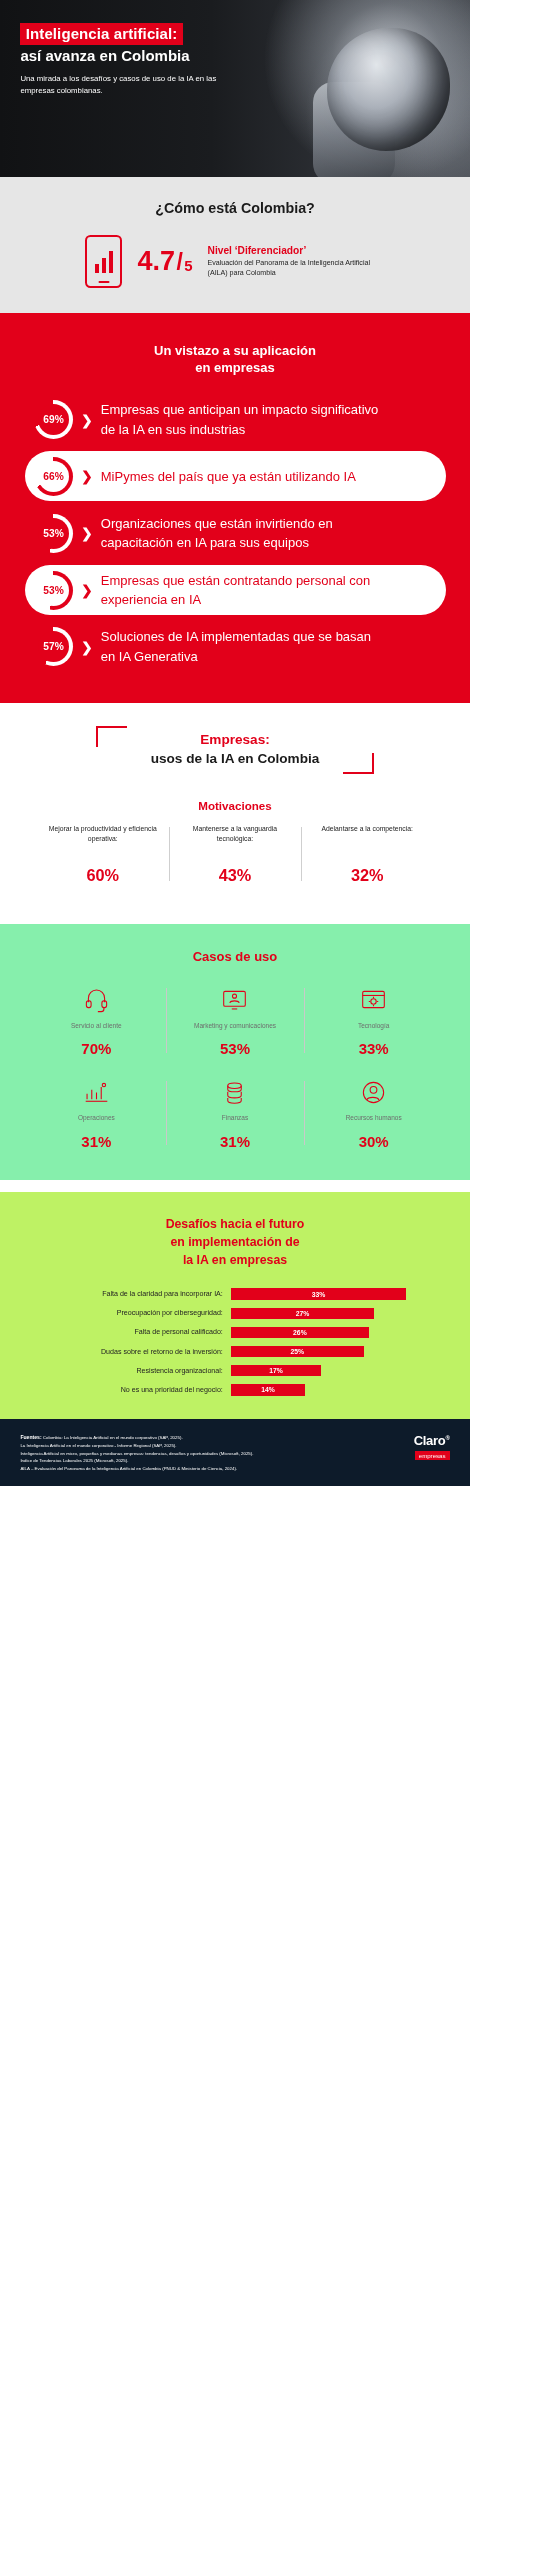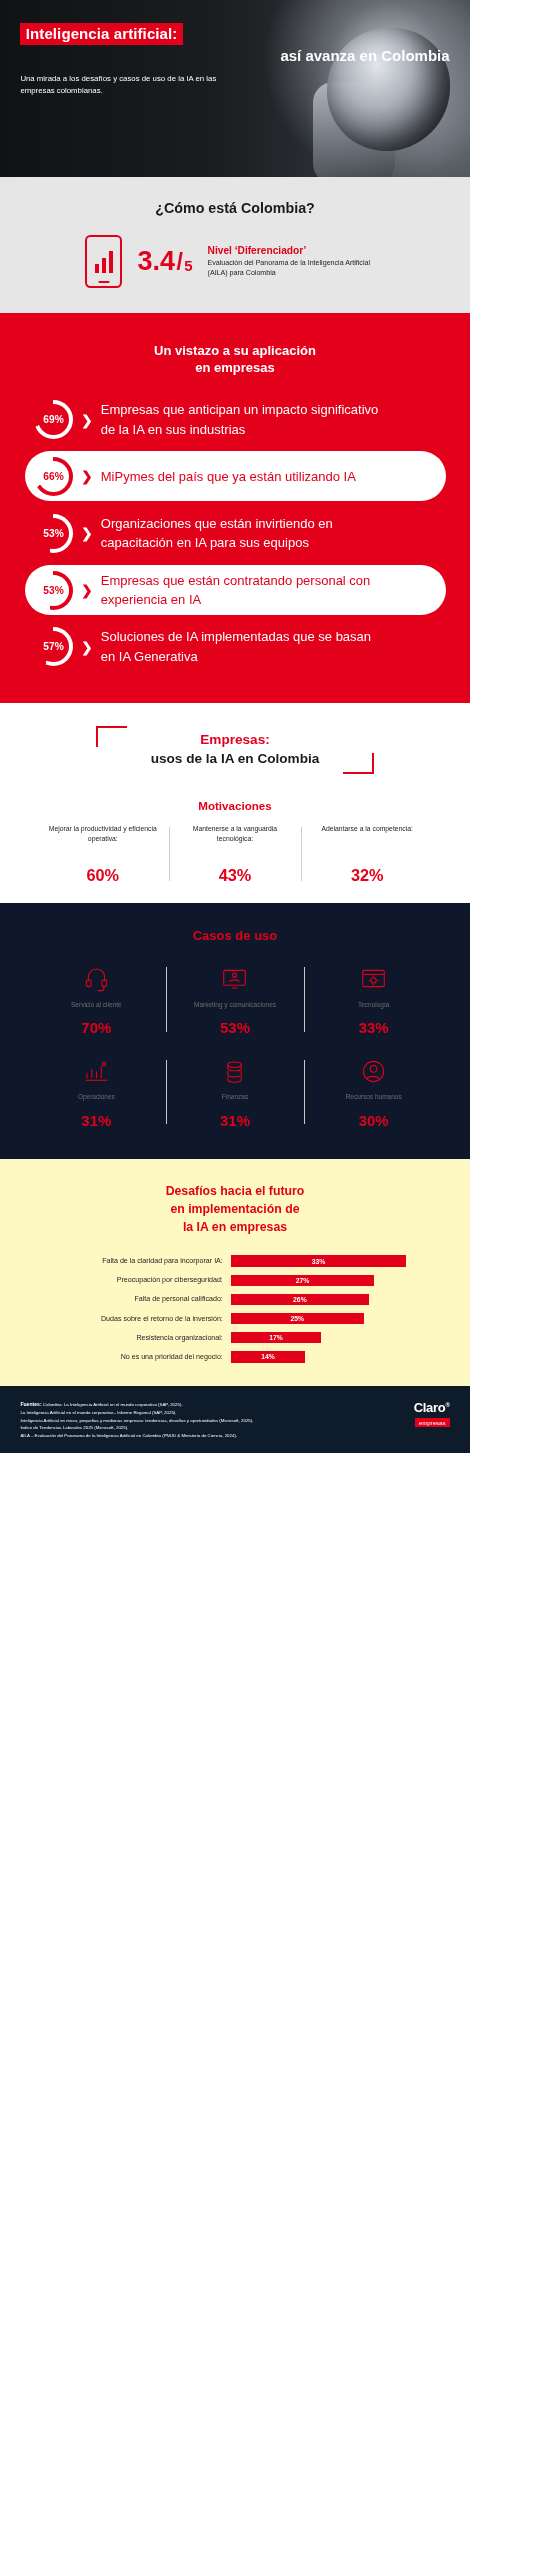--- a/index.html
+++ b/index.html
@@ -48,21 +48,20 @@
     background: #e2001a;
     color: #fff;
     font-size: 15px; font-weight: bold;
     padding: 2px 5.4px 2.7px 5.4px;
     letter-spacing: 0.1px;
   }
   .hero-title-2 {
     color: #fff;
     font-size: 15px; font-weight: bold;
     margin-top: 2.7px;
-    text-align: right;
   }
   .hero-sub {
     color: #fff;
     font-size: 7.8px;
     line-height: 1.55;
     margin-top: 8.2px;
     max-width: 218px;
   }
 
   
@@ -166,34 +165,34 @@
     padding: 0 16.3px;
   }
   .motiv-cell { text-align: center; padding: 0 6.8px; position: relative; }
   .motiv-cell + .motiv-cell:before {
     content:""; position: absolute; left: 0; top: 2.7px; bottom: 4.1px; width: 0.7px; background: #cfcfcf;
   }
   .motiv-cell p { font-size: 6.8px; line-height: 1.45; color: #222; min-height: 39px; }
   .motiv-cell .pct { color: #e2001a; font-size: 16.3px; font-weight: bold; margin-top: 2.7px; }
 
   
-  .sec-grey2 { background: #0f172a; padding: 24.5px 27px 30px; margin-top: 5px; }
+  .sec-grey2 { background: #86efac; padding: 24.5px 27px 30px; margin-top: 26px; }
   .casos-title { text-align:center; color:#e2001a; font-size: 13px; font-weight: bold; margin-bottom: 20.4px; }
   .casos-grid { display: grid; grid-template-columns: repeat(3, 1fr); row-gap: 20.4px; }
   .caso { text-align: center; padding: 0 8.2px; position: relative; }
   .caso:nth-child(3n+2):before, .caso:nth-child(3n):before {
     content:""; position:absolute; left:0; top: 4.1px; bottom: 4.1px; width: 0.7px; background: #c9c9c9;
   }
   .caso .ico { height: 31px; display:flex; align-items:center; justify-content:center; margin-bottom: 5.4px; }
   .caso .ico svg { stroke: #e2001a; fill: none; stroke-width: 1.6; }
   .caso .lbl { font-size: 6.5px; color: #6d6d6d; line-height: 1.4; min-height: 17.7px; }
   .caso .pct { color: #e2001a; font-size: 15px; font-weight: bold; margin-top: 1.4px; }
 
   
-  .sec-white2 { background: #fef9c3; padding: 24.5px 27px 16.3px; }
+  .sec-white2 { background: #bef264; padding: 24.5px 27px 16.3px; margin-top: 12px; }
   .desaf-title { text-align:center; color:#e2001a; font-size: 12.3px; font-weight: bold; line-height: 1.45; margin-bottom: 19px; }
   .bar-row { display: flex; align-items: center; margin-bottom: 7.5px; }
   .bar-label { width: 204px; text-align: right; padding-right: 8.2px; font-size: 7.1px; color: #222; }
   .bar-track { flex: 1; height: 11.6px; position: relative; }
   .bar-fill {
     height: 11.6px; background: #e2001a; color: #fff; font-size: 6.8px; font-weight: bold;
     display:flex; align-items:center; justify-content:center;
   }
 
   
@@ -223,21 +222,21 @@
     <div class="sec-title">¿Cómo está Colombia?</div>
     <div class="score-row">
       <div class="phone-icon">
         <div class="bars">
             <i></i>
             <i></i>
             <i></i>
           </div>
       </div>
       <div class="score">
-        <span class="score-num">3.4</span>
+        <span class="score-num">4.7</span>
         <span class="score-slash">/</span>
         <span class="score-den">5</span>
       </div>
       <div class="score-text">
         <h3>Nivel ‘Diferenciador’</h3>
         <p>Evaluación del Panorama de la Inteligencia Artificial (AILA) para Colombia</p>
       </div>
     </div>
   </div>
 

